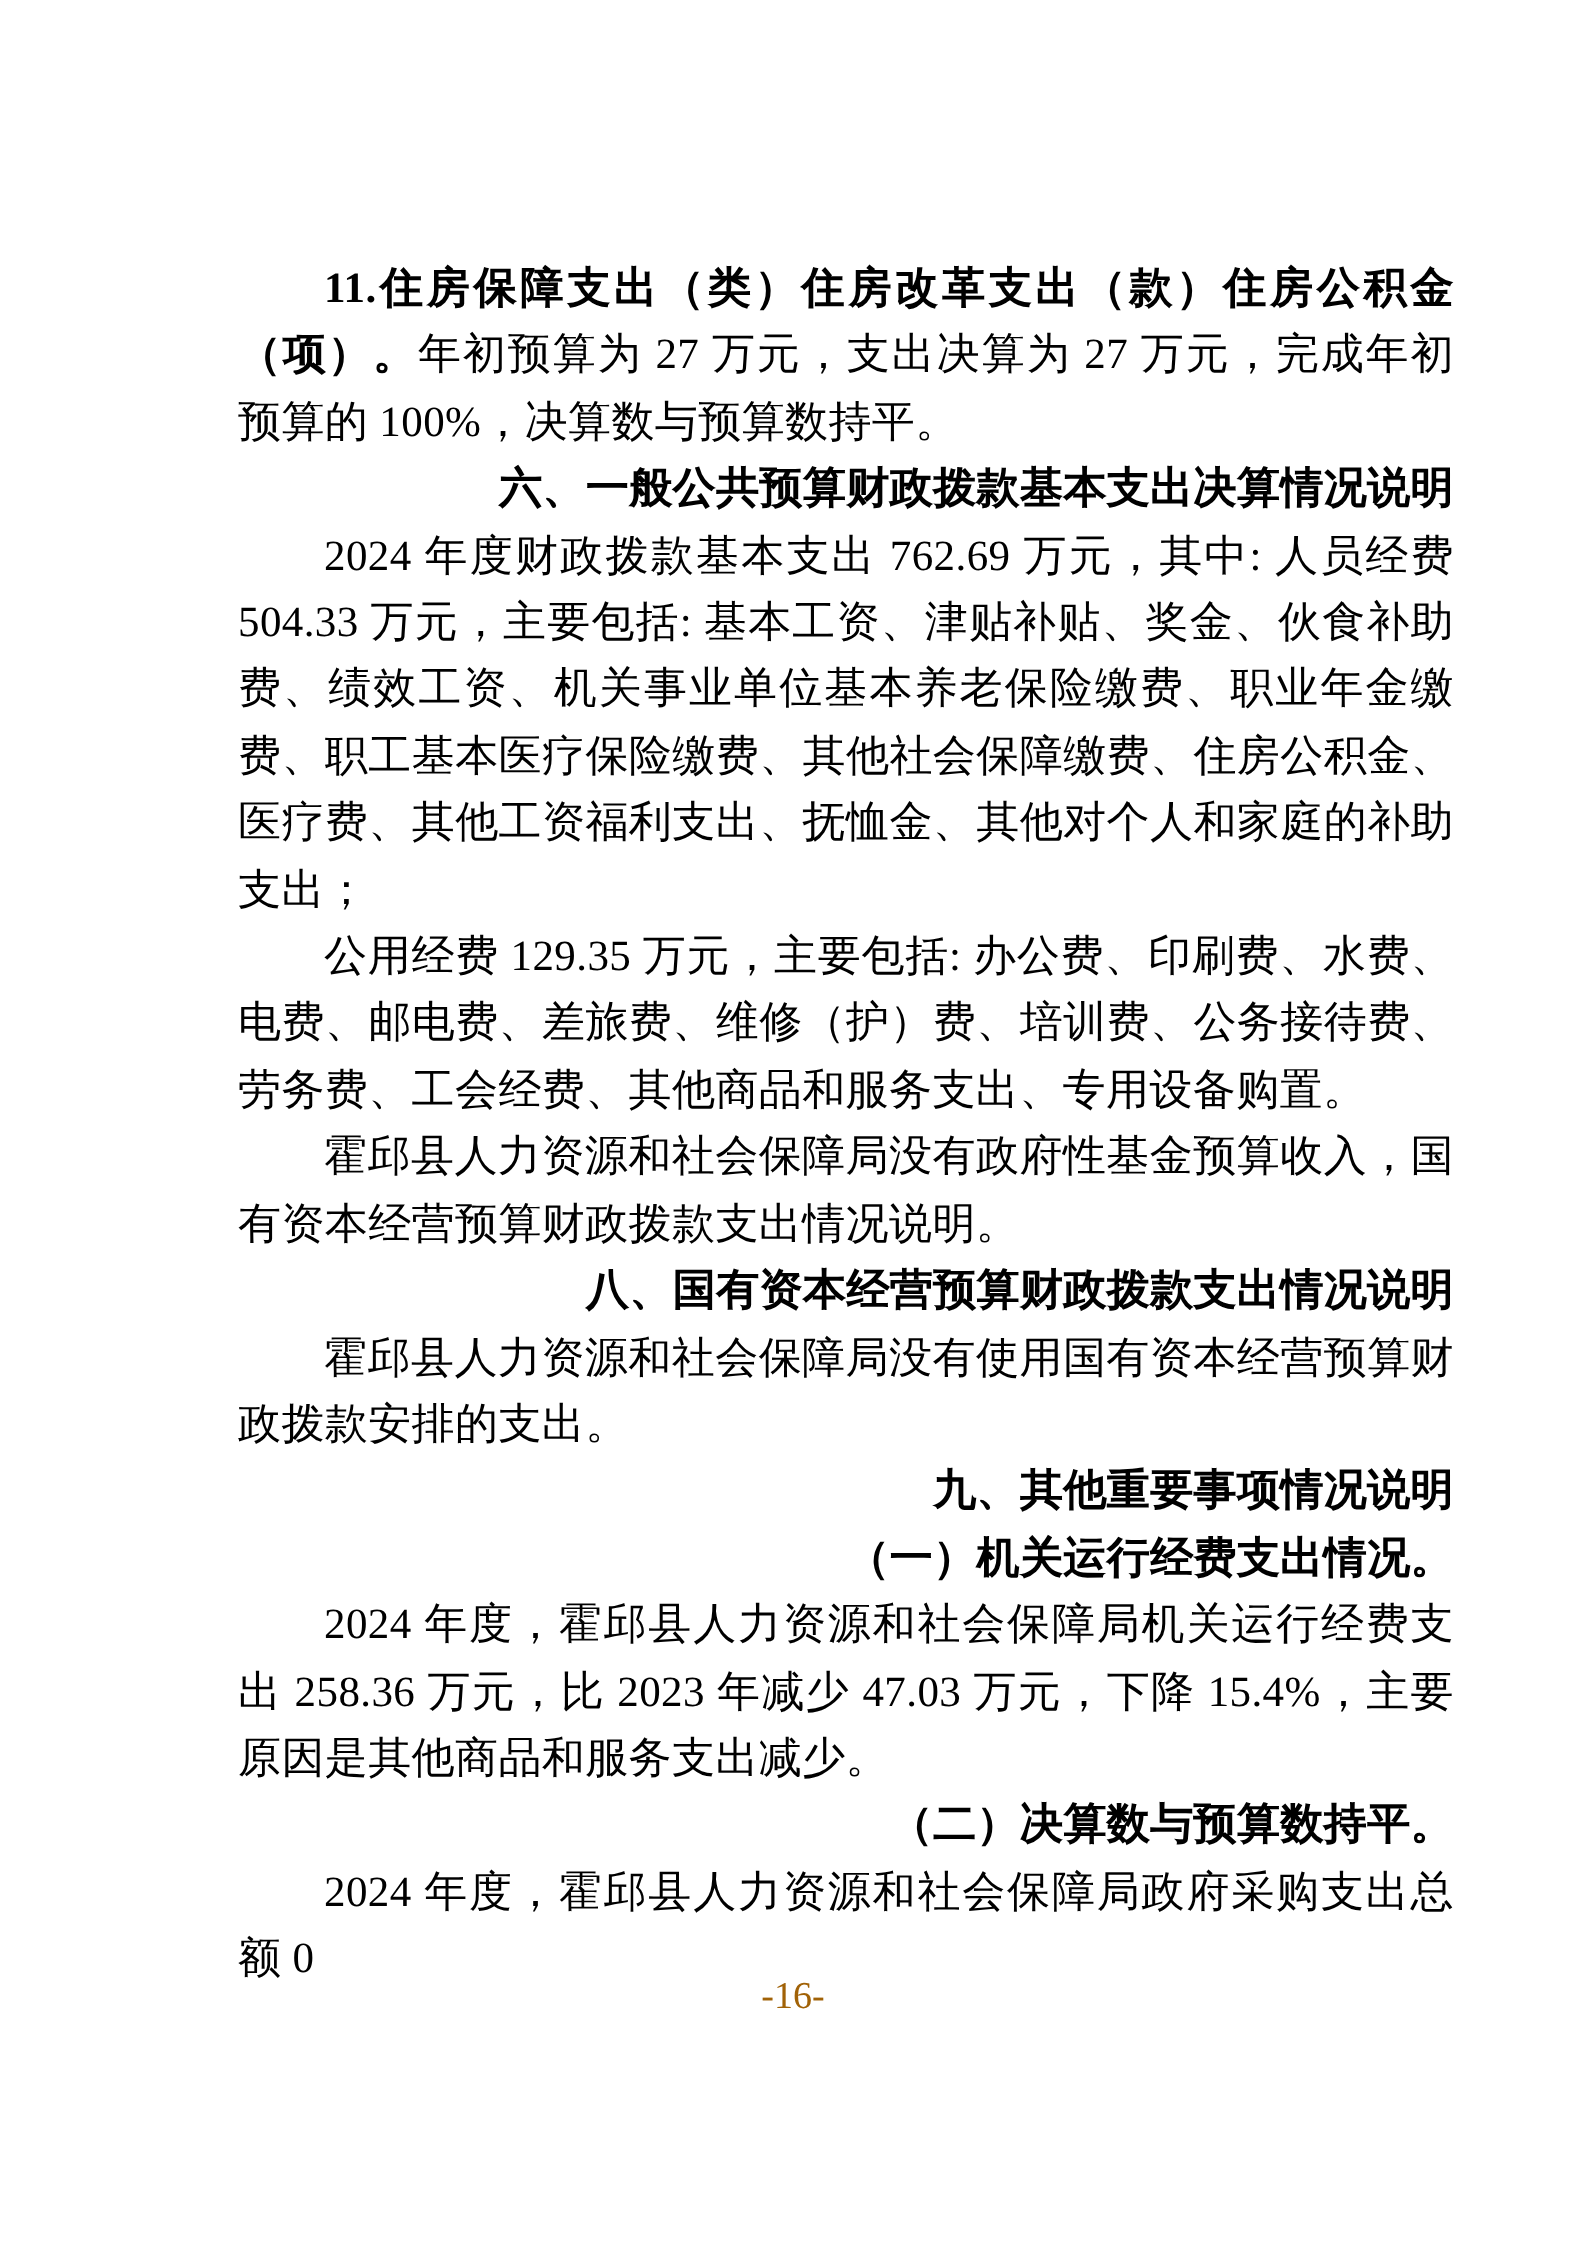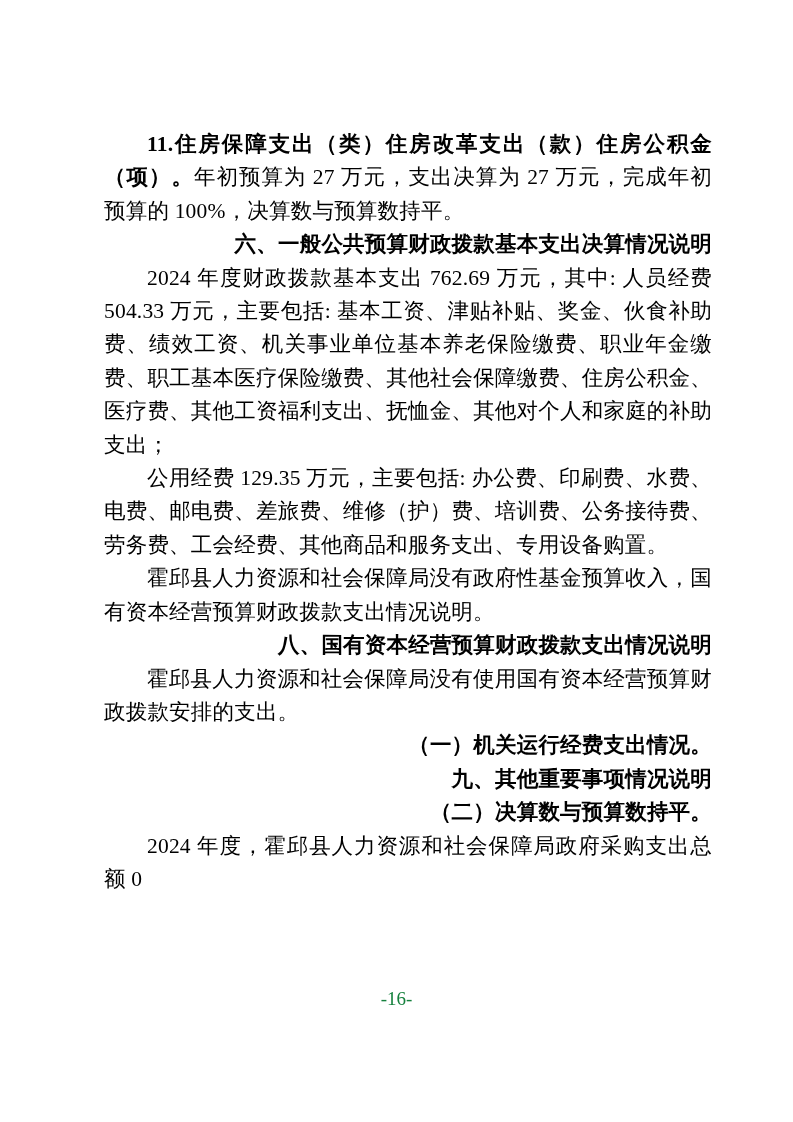--- a/index.html
+++ b/index.html
@@ -11,21 +11,21 @@
     position: relative;
     width: 793px;
     height: 1122px;
     background: #ffffff;
     overflow: hidden;
     font-family: "Liberation Serif", serif;
     color: #000000;
   }
   .content {
     position: absolute;
-    left: 104px;
+    left: 119px;
     top: 128px;
     width: 608px;
     font-size: 21.5px;
     line-height: 33.4px;
     text-align: justify;
     letter-spacing: 0.2px;
   }
   .content p {
     margin: 0;
     padding: 0;
@@ -40,21 +40,21 @@
     text-align: right;
   }
   .page-number {
     position: absolute;
     left: 0;
     top: 988px;
     width: 100%;
     text-align: center;
     font-size: 19px;
     font-family: "Liberation Serif", serif;
-    color: #15803d;
+    color: #a16207;
   }
 </style>
 </head>
 <body>
 
 <div class="page">
   <div class="content">
 
     <p><span class="lead-bold">11.住房保障支出（类）住房改革支出（款）住房公积金（项）。</span><span>年初预算为 27 万元，支出决算为 27 万元，完成年初预算的 100%，决算数与预算数持平。</span></p>
 
@@ -64,24 +64,25 @@
 
     <p>公用经费 129.35 万元，主要包括: 办公费、印刷费、水费、电费、邮电费、差旅费、维修（护）费、培训费、公务接待费、劳务费、工会经费、其他商品和服务支出、专用设备购置。</p>
 
 
     <p>霍邱县人力资源和社会保障局没有政府性基金预算收入，国有资本经营预算财政拨款支出情况说明。</p>
 
     <p class="heading">八、国有资本经营预算财政拨款支出情况说明</p>
 
     <p>霍邱县人力资源和社会保障局没有使用国有资本经营预算财政拨款安排的支出。</p>
 
+    <p class="heading">九、其他重要事项情况说明</p>
+
     <p class="heading">（一）机关运行经费支出情况。</p>
 
-    <p class="heading">九、其他重要事项情况说明</p>
-
+    <p>2024 年度，霍邱县人力资源和社会保障局机关运行经费支出 258.36 万元，比 2023 年减少 47.03 万元，下降 15.4%，主要原因是其他商品和服务支出减少。</p>
 
     <p class="heading">（二）决算数与预算数持平。</p>
 
     <p>2024 年度，霍邱县人力资源和社会保障局政府采购支出总额 0</p>
 
   </div>
 
   <div class="page-number">-16-</div>
 </div>
 

